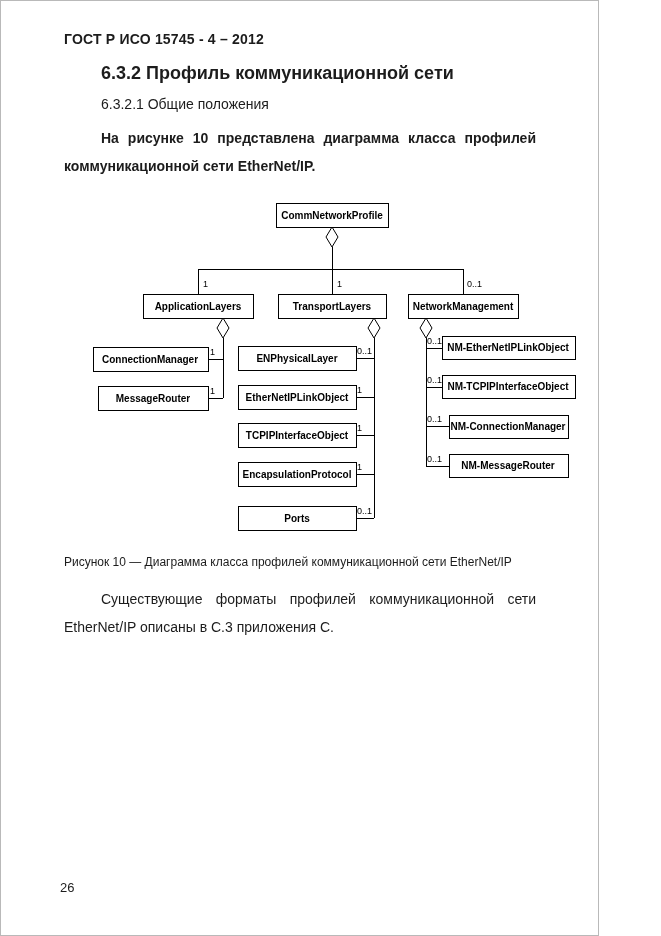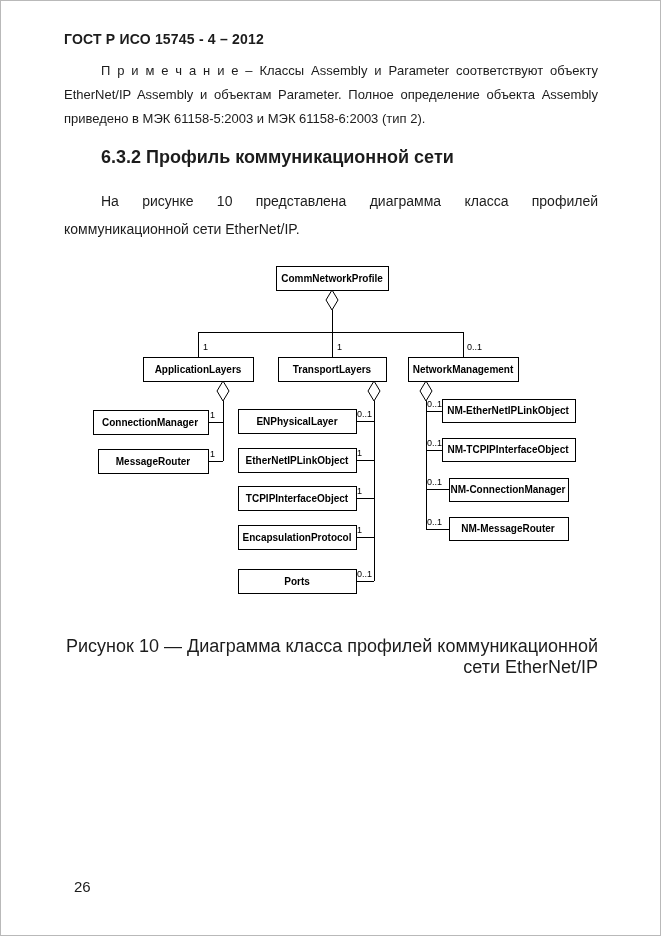--- a/index.html
+++ b/index.html
@@ -4,21 +4,21 @@
 <style>
   * { margin: 0; padding: 0; box-sizing: border-box; }
   html, body { background: #ffffff; }
   body {
     width: 661px; height: 936px;
     font-family: "Liberation Sans", sans-serif;
     color: #1c1c1c;
   }
   .page {
     position: relative;
-    width: 661px; height: 936px;
+    width: 599px; height: 936px;
     background: #ffffff;
     border: 1px solid #b9b9b9;
     padding: 30px 62px 0 63px;
     overflow: hidden;
   }
   .doc-header {
     font-size: 14px;
     font-weight: bold;
     letter-spacing: 0.2px;
   }
@@ -35,69 +35,70 @@
     font-size: 18px;
     font-weight: bold;
   }
   .h-sub {
     margin-top: 12px;
     margin-left: 37px;
     font-size: 14px;
     font-weight: normal;
   }
   .body-p {
-    margin-top: 19px;
+    margin-top: 12px;
     font-size: 14px;
     line-height: 28px;
     text-align: justify;
     text-indent: 37px;
+    font-weight: bold;
   }
   .body-p2 {
     font-size: 14px;
     line-height: 28px;
     text-align: justify;
     text-indent: 37px;
   }
   .mt18 { margin-top: 16px; }
   .just-last { text-align-last: justify; }
   .diagram-wrap {
     margin-top: 14px;
     margin-left: -3px;
     width: 540px;
   }
   .caption {
-    margin-top: 30px;
+    margin-top: 12px;
     margin-bottom: 16px;
-    text-align: right;
-    font-size: 18px;
+    text-align: left;
+    font-size: 12px;
   }
   .page-number {
     position: absolute;
-    left: 73px;
+    left: 59px;
     bottom: 40px;
-    font-size: 15px;
+    font-size: 13px;
   }
   
   .cls-label { font-family: "Liberation Sans", sans-serif; font-size: 10px; font-weight: bold; fill: #000; }
   .mult { font-family: "Liberation Sans", sans-serif; font-size: 9px; fill: #000; }
   svg .box { fill: #ffffff; stroke: #000000; stroke-width: 1; shape-rendering: crispEdges; }
   svg .conn { stroke: #000000; stroke-width: 1; shape-rendering: crispEdges; }
   svg .diamond { fill: #ffffff; stroke: #000000; stroke-width: 1; }
 </style>
 </head>
 <body>
 
 <div class="page">
 
   <div class="doc-header">ГОСТ Р ИСО 15745 - 4 – 2012</div>
 
-  <p class="note">П р и м е ч а н и е  – Классы Assembly и Parameter соответствуют объекту EtherNet/IP Assembly и объектам Parameter. Полное определение объекта Assembly приведено в МЭК 61158-5:2003 и МЭК 61158-6:2003 (тип 2).</p>
 
   <div class="h-sec">6.3.2  Профиль коммуникационной сети</div>
 
+  <div class="h-sub">6.3.2.1  Общие положения</div>
 
   <p class="body-p">На рисунке 10 представлена диаграмма класса профилей коммуникационной сети EtherNet/IP.</p>
 
   <div class="diagram-wrap">
     <svg width="540" height="345" viewBox="0 0 540 345">
 
       <g class="conn">
         <line x1="271" y1="53" x2="271" y2="75"></line>
         <line x1="137" y1="75" x2="402" y2="75"></line>
         <line x1="137" y1="75" x2="137" y2="100"></line>
@@ -214,18 +215,19 @@
         <rect class="box" x="388" y="260" width="119" height="23"></rect>
         <text class="cls-label" x="447" y="275" text-anchor="middle">NM-MessageRouter</text>
       </g>
       <text class="mult" x="366" y="268">0..1</text>
 
     </svg>
   </div>
 
   <div class="caption">Рисунок 10 — Диаграмма класса профилей коммуникационной сети EtherNet/IP</div>
 
+  <p class="body-p2 mt18">Существующие форматы профилей коммуникационной сети EtherNet/IP описаны в С.3 приложения С.</p>
 
 
 
   <div class="page-number">26</div>
 
 </div>
 
 </body></html>

